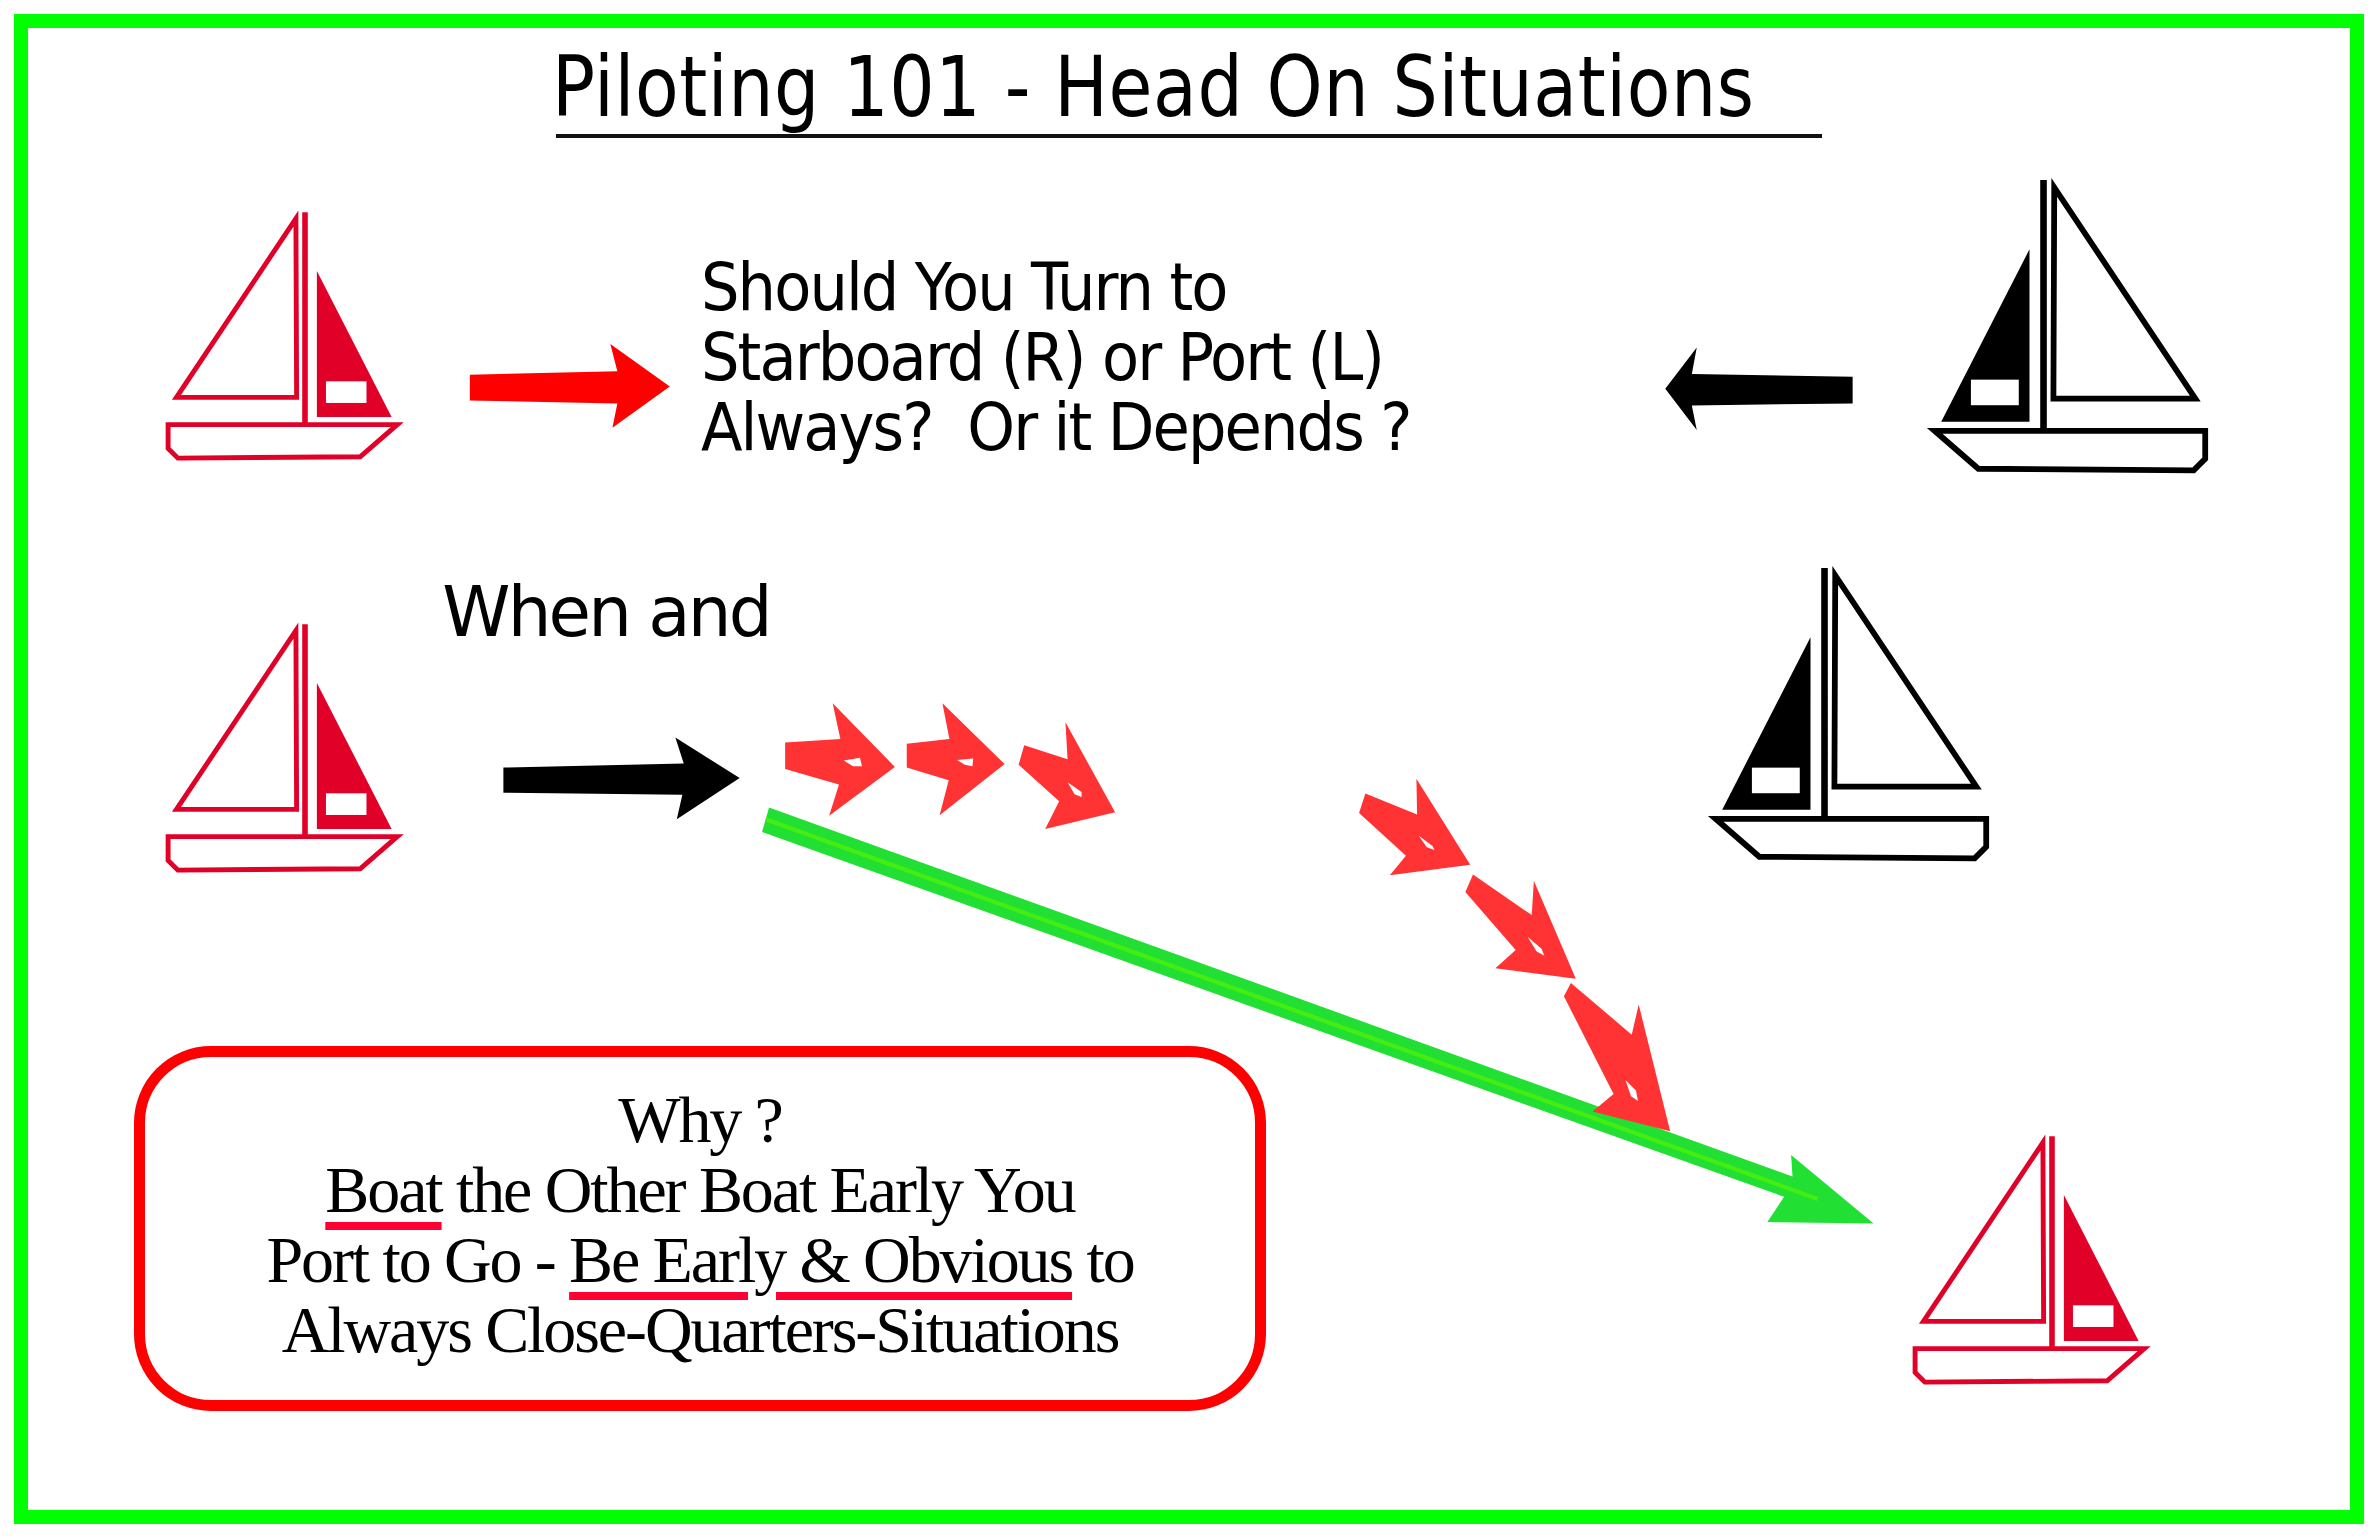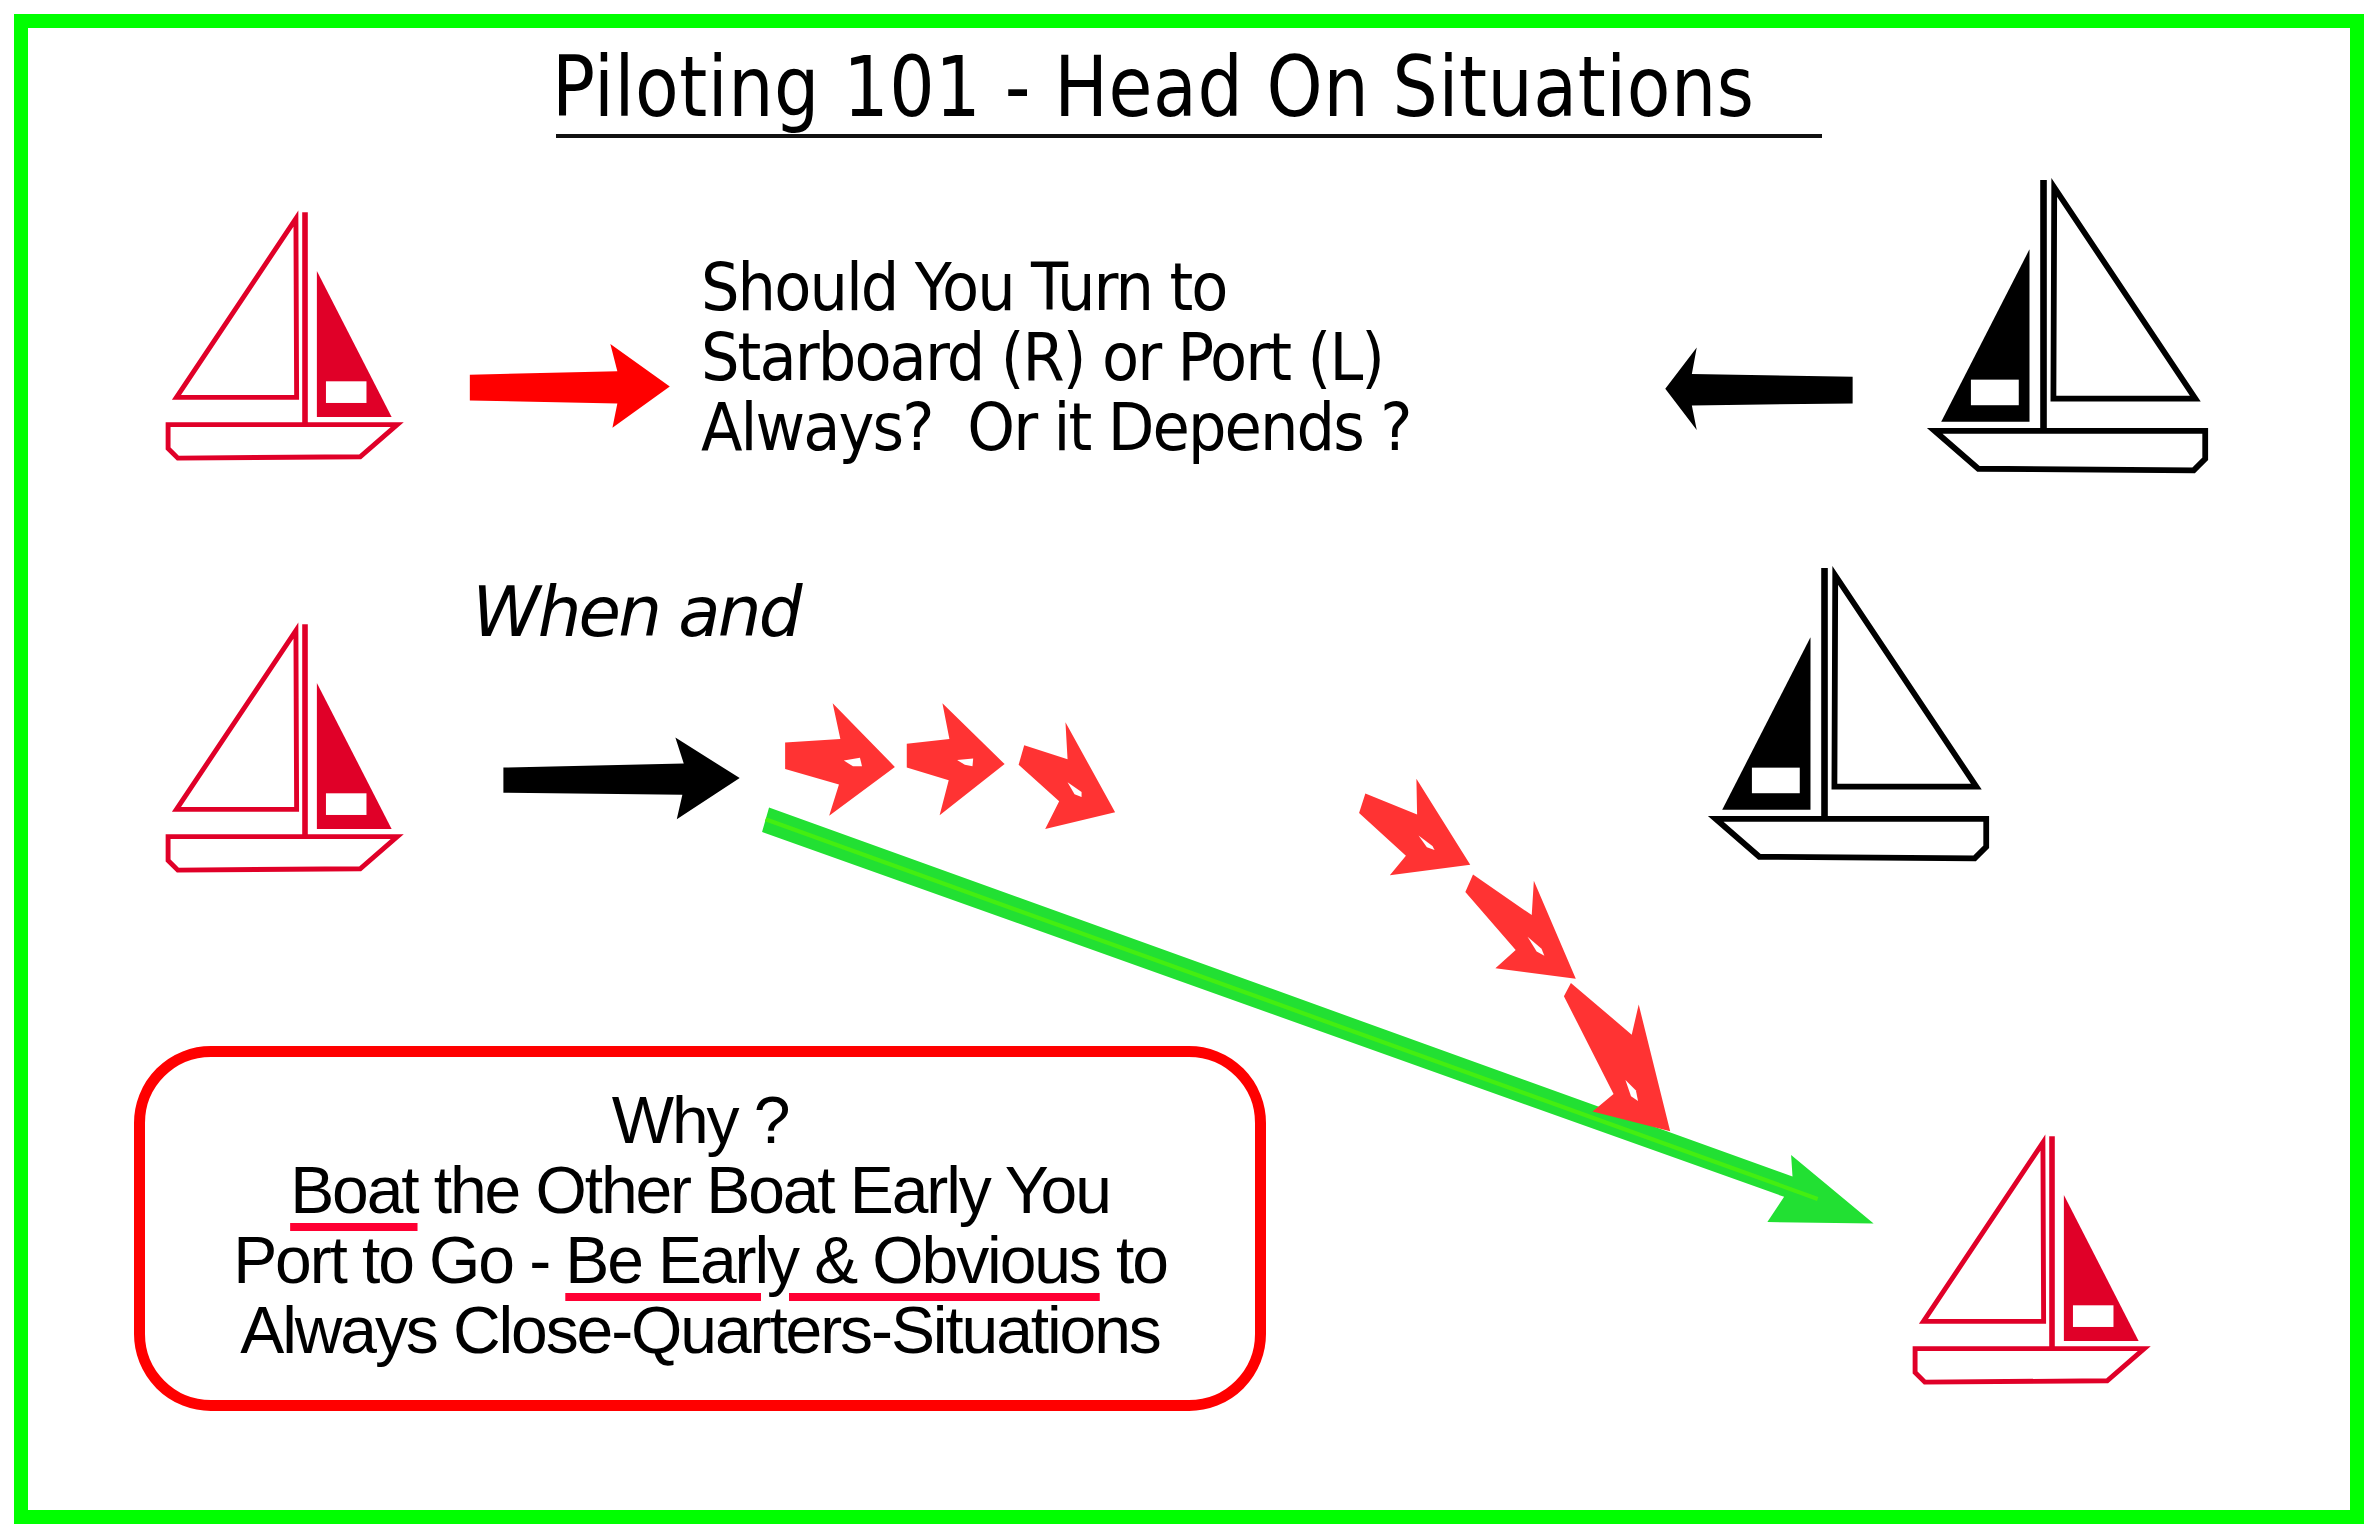--- a/index.html
+++ b/index.html
@@ -4,24 +4,24 @@
 <style>
   html, body { margin: 0; padding: 0; background: #ffffff; }
   body { width: 2377px; height: 1538px; position: relative; overflow: hidden; font-family: "DejaVu Sans", sans-serif; }
   .frame { position: absolute; left: 14px; top: 14px; width: 2322px; height: 1482px; border: 14px solid #00ff00; }
   .title { position: absolute; left: 552px; top: 42px; width: 1273px; height: 98px; text-align: center;
            font-family: "DejaVu Sans", sans-serif; font-size: 83px; line-height: 91px; color: #000;
            letter-spacing: 0.7px; font-weight: 400; transform: scaleX(0.86); transform-origin: left top; white-space: nowrap; }
   .title-rule { position: absolute; left: 556px; top: 134px; width: 1266px; height: 3.5px; background: #111; }
   .txt { position: absolute; color: #000; font-family: "DejaVu Sans", sans-serif; white-space: nowrap; }
   .question { left: 701px; top: 253px; font-size: 66px; line-height: 70px; letter-spacing: -2.1px; transform: scaleX(0.92); transform-origin: left top; }
-  .whenhow { left: 468px; top: 575px; font-size: 69px; line-height: 75px; text-align: center; width: 336px; letter-spacing: -2.8px; font-style: italic; }
+  .whenhow { left: 438px; top: 575px; font-size: 69px; line-height: 75px; text-align: center; width: 336px; letter-spacing: -2.8px; }
   .why-box { position: absolute; left: 134px; top: 1046px; width: 1110px; height: 343px; border: 11.2px solid #ff0000; border-radius: 77px; }
   .why-text { position: absolute; left: 145px; top: 1085px; width: 1110px; text-align: center; font-size: 66px; line-height: 70px;
-              letter-spacing: -2.1px; color: #000; font-family: Liberation Sans, sans-serif; }
+              letter-spacing: -2.1px; color: #000; font-family: Liberation Serif, serif; }
   .ul { text-decoration: underline; text-decoration-color: #ff0033; text-decoration-thickness: 8.4px; text-underline-offset: 9.8px; }
   svg.abs { position: absolute; overflow: visible; }
   .line { display: block; }
 </style>
 </head>
 <body>
 
 <div class="frame"></div>
 
 <div class="title">Piloting 101 - Head On Situations</div>

